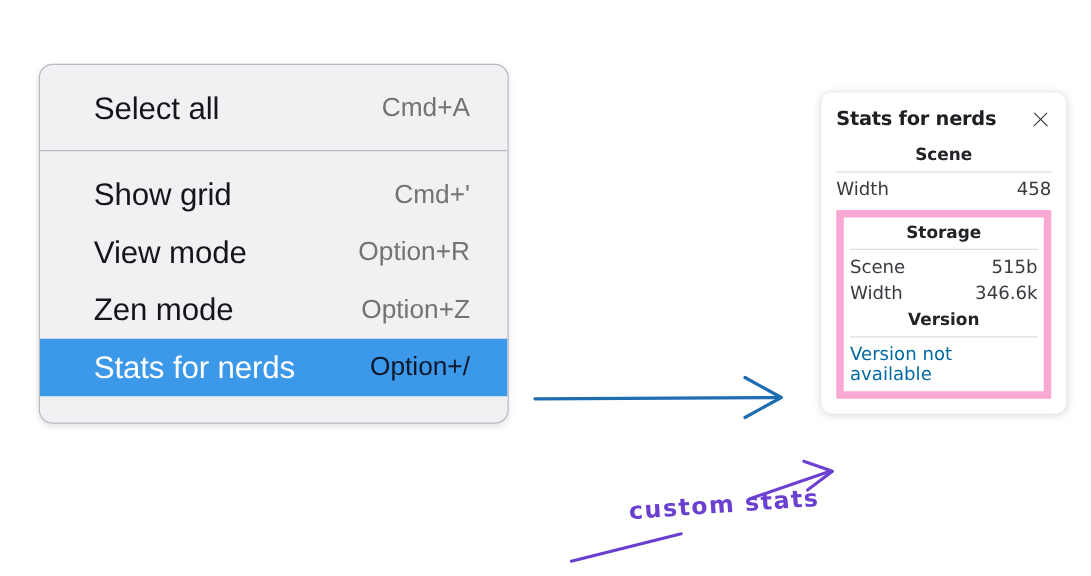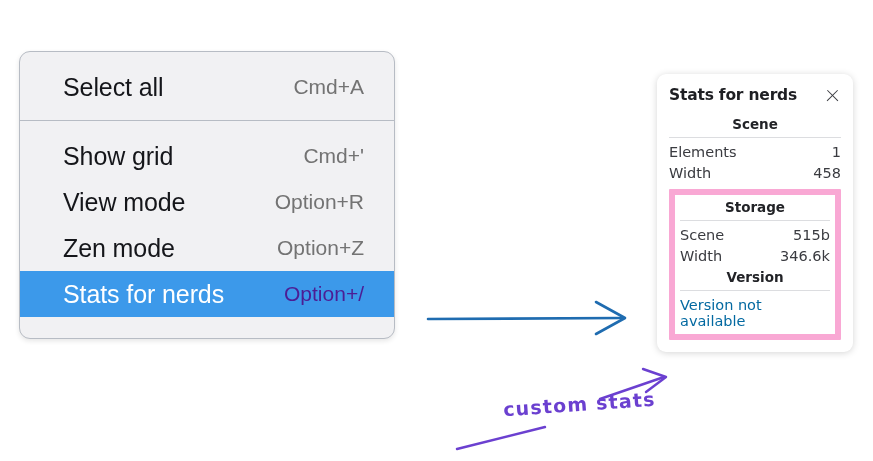--- a/index.html
+++ b/index.html
@@ -12,21 +12,21 @@
     height: 461px;
     position: relative;
     overflow: hidden;
     font-family: "Liberation Sans", sans-serif;
     -webkit-font-smoothing: antialiased;
   }
 
   
   #context-menu {
     position: absolute;
-    left: 19px;
+    left: 31px;
     top: 51px;
     width: 374px;
     background: #f1f1f3;
     border: 1px solid #b7bcc4;
     border-radius: 11px;
     box-shadow: 0 2px 5px rgba(0,0,0,0.10);
     overflow: hidden;
   }
   .menu-pad-top { height: 12px; }
   .menu-pad-bottom { height: 21px; }
@@ -51,21 +51,21 @@
   }
   .menu-separator {
     height: 1px;
     background: #b7bcc4;
     margin: 10px 0 0 0;
   }
   .menu-row.is-selected {
     background: #3c99ea;
   }
   .menu-row.is-selected .menu-label { color: #ffffff; }
-  .menu-row.is-selected .menu-shortcut { color: #4c1d95; }
+  .menu-row.is-selected .menu-shortcut { color: #0f172a; }
 
   
   #stats-panel {
     position: absolute;
     left: 657px;
     top: 74px;
     width: 196px;
     background: #ffffff;
     border-radius: 9px;
     box-shadow: 0 1px 7px rgba(0,0,0,0.17);
@@ -198,24 +198,20 @@
 <div id="stats-panel">
 
   <div class="panel-titlebar">
     <span class="panel-title">Stats for nerds</span>
     <span class="panel-close"></span>
   </div>
 
   <div>
     <div class="sec-head">Scene</div>
     <div class="sec-rule"></div>
-    <div class="stat-row">
-      <span class="k">Elements</span>
-      <span class="v">1</span>
-    </div>
     <div class="stat-row">
       <span class="k">Width</span>
       <span class="v">458</span>
     </div>
   </div>
 
   <div class="boxed">
 
     <div>
       <div class="sec-head">Storage</div>

